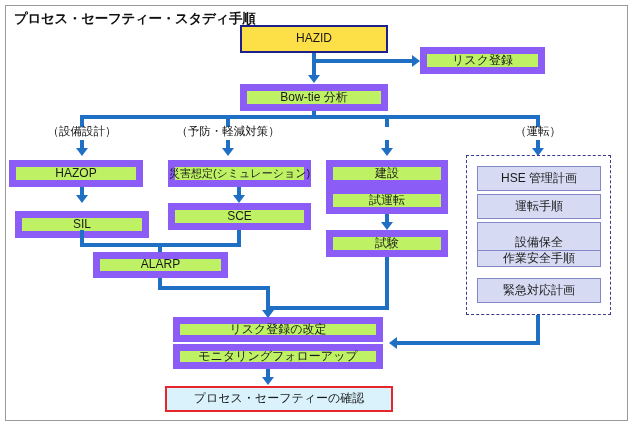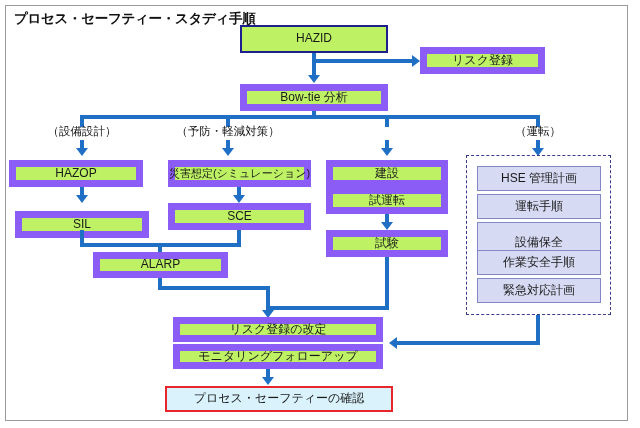--- a/index.html
+++ b/index.html
@@ -41,21 +41,21 @@
     font-size:12px;
     display:flex;
     align-items:center;
     justify-content:center;
     text-align:center;
     line-height:1.1;
     white-space:nowrap;
   }
   .box.navy{
     border:2px solid #1d1f8c;
-    background:#bef264;
+    background:#fde047;
   }
   .box.red{
     border:2px solid #e8252a;
     background:#d9f2fb;
   }
   .box.lav{
     background:#d6daf2;
     border:1px solid #8487c6;
   }
   .box.small{font-size:11px;}
@@ -181,21 +181,21 @@
   <div class="box" style="left:326px;top:230px;width:122px;height:27px;">試験</div>
 
   <div class="ln" style="left:385px;top:257px;width:4px;height:53px;"></div>
   <div class="ln" style="left:266px;top:306px;width:123px;height:4px;"></div>
 
   <div id="ops-group" style="left:466px;top:155px;width:145px;height:160px;"></div>
 
   <div class="box lav" style="left:477px;top:166px;width:124px;height:25px;">HSE 管理計画</div>
   <div class="box lav" style="left:477px;top:194px;width:124px;height:25px;">運転手順</div>
   <div class="box lav" style="left:477px;top:222px;width:124px;height:42px;">設備保全</div>
-  <div class="box lav" style="left:477px;top:250px;width:124px;height:25px;">作業安全手順</div>
+  <div class="box lav" style="left:477px;top:250px;width:124px;height:17px;">作業安全手順</div>
   <div class="box lav" style="left:477px;top:278px;width:124px;height:25px;">緊急対応計画</div>
 
   <div class="ln" style="left:536px;top:315px;width:4px;height:29px;"></div>
   <div class="ln" style="left:397px;top:341px;width:143px;height:4px;"></div>
   <div class="arrow-l" style="left:389px;top:337px;"></div>
 
   <div class="box" style="left:173px;top:317px;width:210px;height:25px;">リスク登録の改定</div>
   <div class="box" style="left:173px;top:344px;width:210px;height:25px;">モニタリングフォローアップ</div>
 
   <div class="ln" style="left:266px;top:369px;width:4px;height:11px;"></div>

